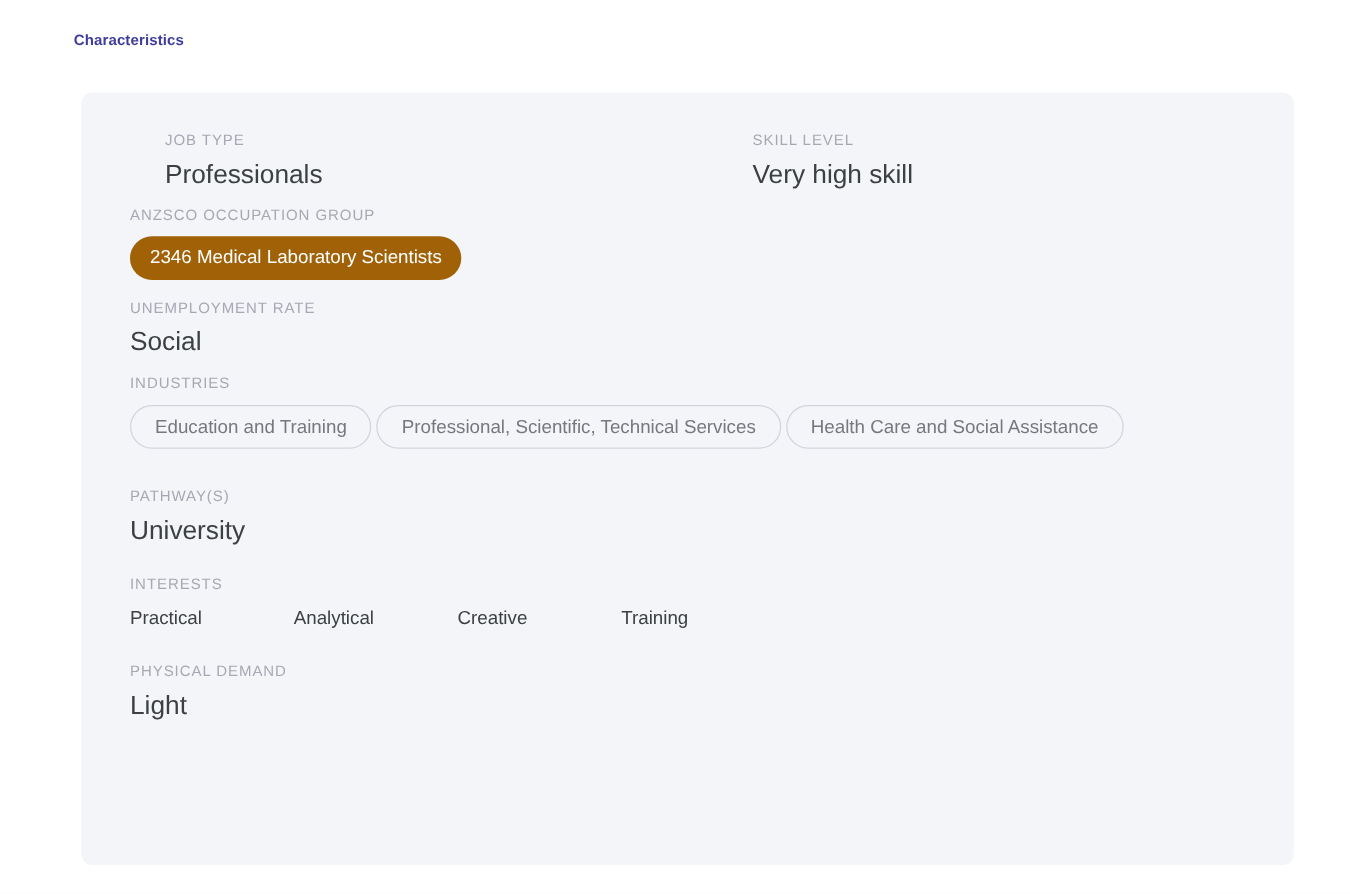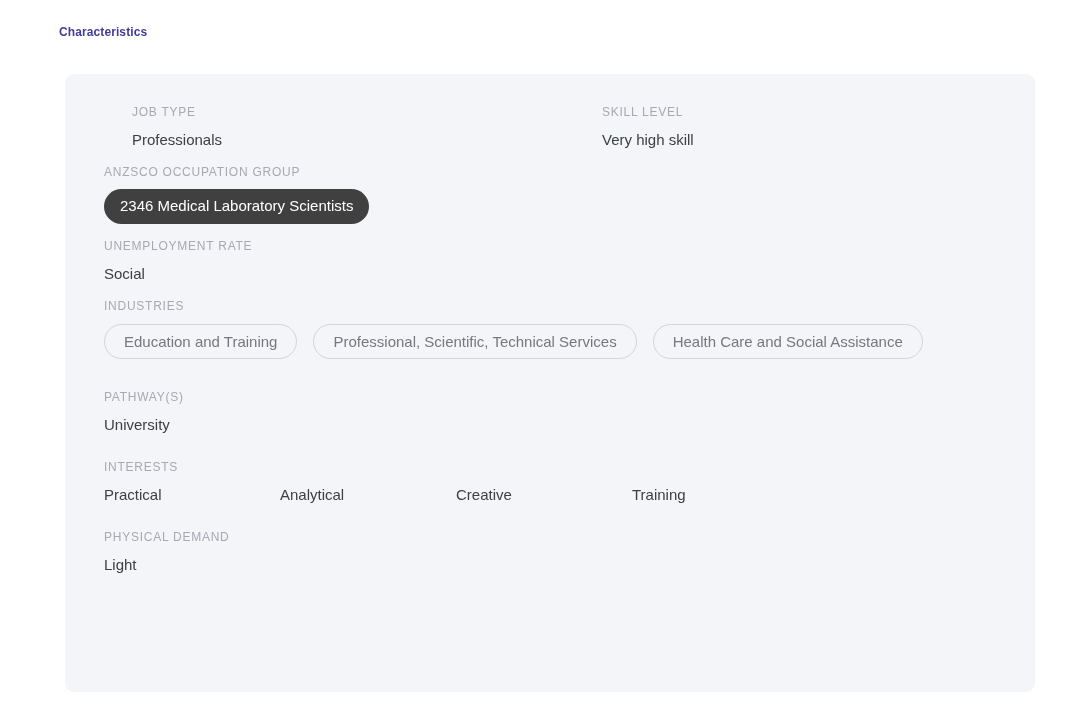--- a/index.html
+++ b/index.html
@@ -53,21 +53,21 @@
   .field-label {
     font-size: 12px;
     letter-spacing: 0.75px;
     color: #a8a8b3;
     text-transform: uppercase;
     line-height: 16px;
     white-space: nowrap;
   }
 
   .field-value {
-    font-size: 15px;
+    font-size: 21px;
     color: #3c4043;
     line-height: 20px;
     white-space: nowrap;
   }
 
   
   .top-grid {
     display: flex;
     position: relative;
   }
@@ -75,34 +75,34 @@
   .col-right { flex: 1; }
 
   .gap-label-value { margin-top: 10px; }
 
   .block-gap { height: 14px; }
 
   
   .pill-dark {
     display: inline-block;
     margin-top: 9px;
-    background: #404040;
+    background: #a16207;
     color: #ffffff;
     font-size: 15px;
     line-height: 20px;
     padding: 7px 16px 8px 16px;
     border-radius: 999px;
     white-space: nowrap;
   }
 
   
   .pill-row {
     display: flex;
     flex-wrap: nowrap;
-    gap: 16px;
+    gap: 4px;
     margin-top: 10px;
   }
 
   .pill-outline {
     display: inline-flex;
     align-items: center;
     justify-content: center;
     border: 1px solid #d3d3dd;
     border-radius: 999px;
     background: transparent;
@@ -111,21 +111,20 @@
     line-height: 18px;
     height: 35px;
     padding: 0 19px;
     box-sizing: border-box;
     white-space: nowrap;
   }
 
   .interests-row {
     display: flex;
     margin-top: 10px;
-    gap: 45px;
   }
   .interest-item {
     width: 131px;
     flex: none;
     font-size: 15px;
     color: #3c4043;
     line-height: 20px;
     white-space: nowrap;
   }
 </style>

